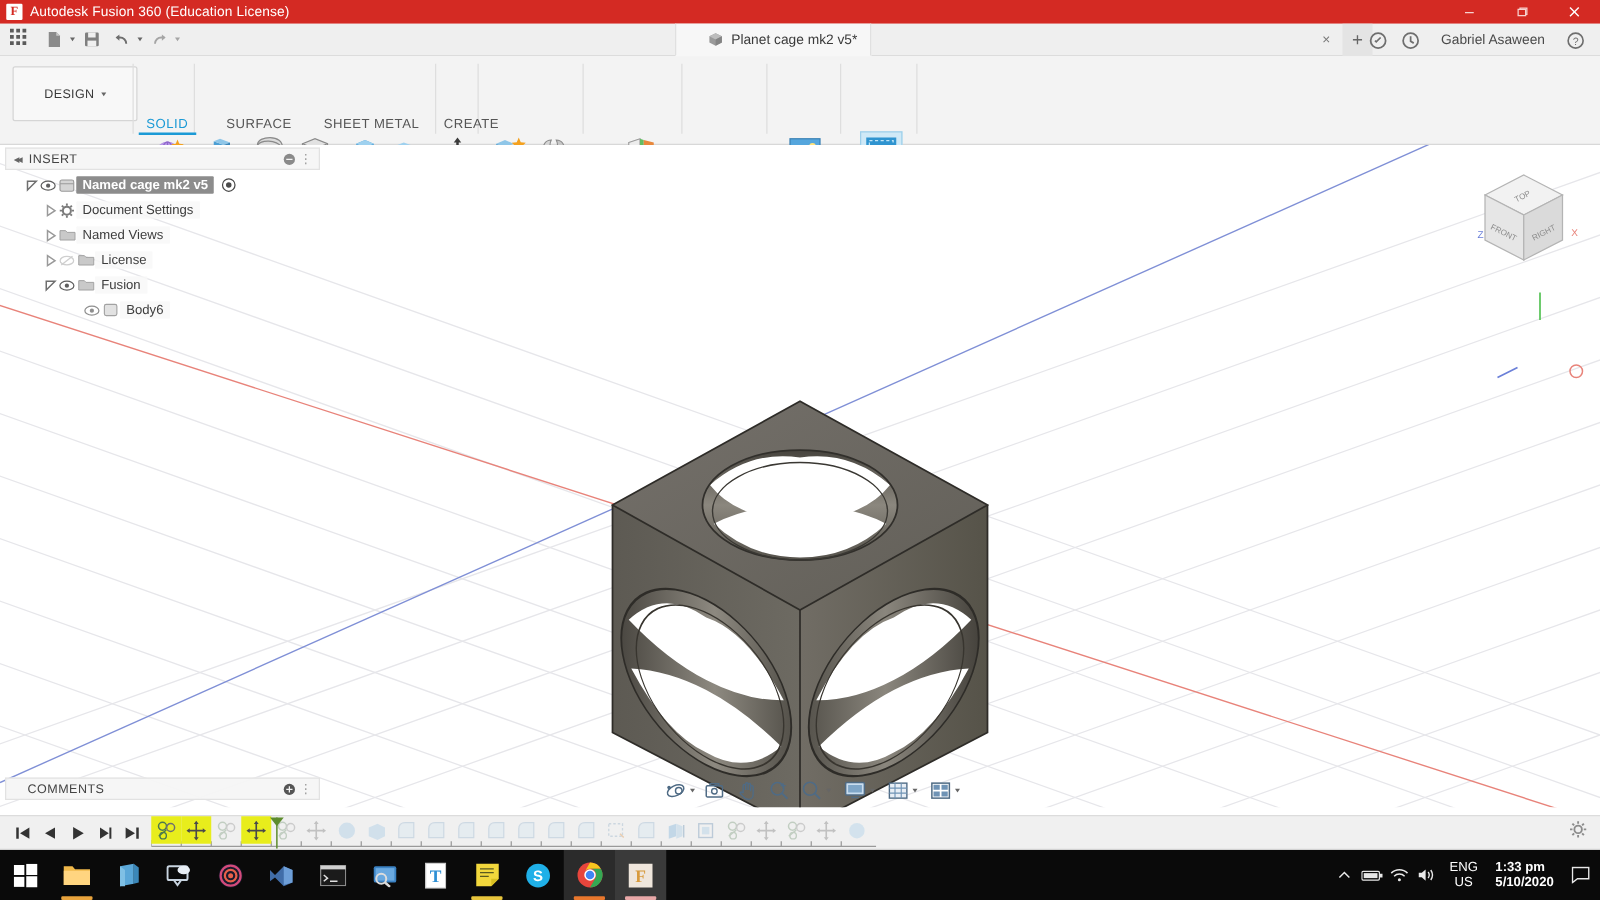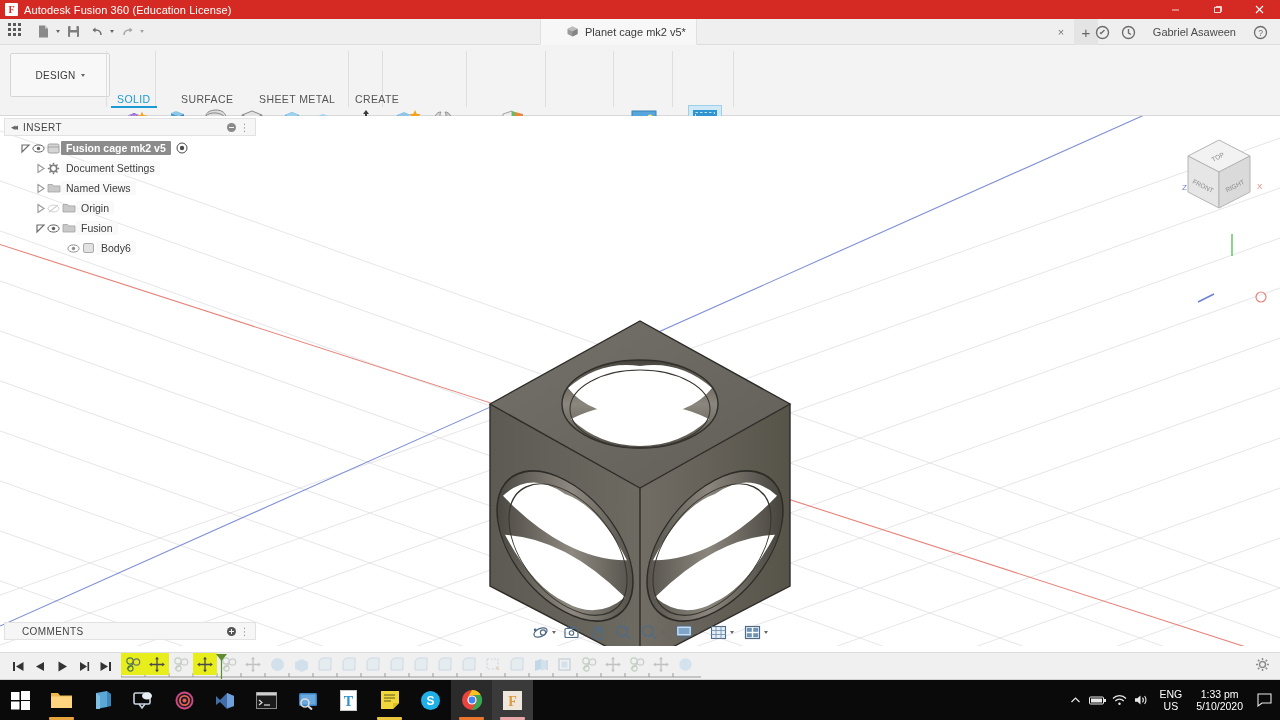--- a/index.html
+++ b/index.html
@@ -161,21 +161,21 @@
   
   .taskbar {
     position: absolute; top: 680px; left: 0; width: 1280px; height: 40px;
     background: #0a0a0a; display: flex; align-items: center;
   }
   .tb-item { width: 41px; height: 40px; display: flex; align-items: center; justify-content: center; position: relative; }
   .tb-item .ul { position: absolute; bottom: 0; left: 8px; width: 25px; height: 3px; border-radius: 1px; }
   .tray { margin-left: auto; display: flex; align-items: center; height: 40px; padding-right: 2px; }
   .tray-ic { width: 22px; height: 40px; display: flex; align-items: center; justify-content: center; color: #e8e8e8; }
   .tray-lang { color: #ffffff; font-size: 10.5px; line-height: 12px; text-align: center; padding: 0 7px; }
-  .tray-clock { color: #ffffff; font-size: 10.5px; line-height: 12px; text-align: center; padding: 0 7px; }
+  .tray-clock { color: #ffffff; font-size: 10.5px; line-height: 12px; text-align: left; padding: 0 7px; font-weight: bold; }
   .tray-notif { width: 28px; height: 40px; display: flex; align-items: center; justify-content: center; color: #e8e8e8; }
 </style>
 </head>
 <body>
 
 <div id="app">
 
   <div class="titlebar">
     <div class="app-icon">F</div>
     <div class="tb-title">Autodesk Fusion 360 (Education License)</div>
@@ -628,21 +628,21 @@
               <ellipse cx="6.5" cy="5.5" rx="5.6" ry="3.6" fill="none" stroke="#5f5f5f" stroke-width="1"></ellipse>
               <circle cx="6.5" cy="5.5" r="1.7" fill="#5f5f5f"></circle>
             </svg>
         </span>
         <span class="eye">
           <svg width="13" height="11" viewBox="0 0 13 11">
               <rect x="1" y="1" width="11" height="9" rx="1.5" fill="#d5d5d5" stroke="#9a9a9a" stroke-width=".9"></rect>
               <path d="M1 4h11" stroke="#9a9a9a" stroke-width=".8"></path>
             </svg>
         </span>
-        <span class="lbl">Fusion cage mk2 v5</span>
+        <span class="lbl">Named cage mk2 v5</span>
         <span class="eye" style="margin-left:4px">
           <svg width="12" height="12" viewBox="0 0 12 12">
               <circle cx="6" cy="6" r="5" fill="none" stroke="#4a4a4a" stroke-width="1"></circle>
               <circle cx="6" cy="6" r="2.2" fill="#4a4a4a"></circle>
             </svg>
         </span>
       </div>
 
       <div class="trow">
         <span class="ind" style="width:31px"></span>
@@ -695,21 +695,21 @@
           <svg width="13" height="11" viewBox="0 0 13 11">
               <ellipse cx="6.5" cy="5.5" rx="5.4" ry="3.4" fill="none" stroke="#cfcfcf" stroke-width="1"></ellipse>
               <line x1="2" y1="9" x2="11" y2="2" stroke="#cfcfcf" stroke-width="1.1"></line>
             </svg>
         </span>
         <span class="eye">
           <svg width="14" height="12" viewBox="0 0 14 12">
               <path d="M1 2.5h4.5l1.2 1.4H13V10H1z" fill="#c9c9c9" stroke="#a2a2a2" stroke-width=".8"></path>
             </svg>
         </span>
-        <span class="lbl">Origin</span>
+        <span class="lbl">License</span>
       </div>
 
       <div class="trow">
         <span class="ind" style="width:31px"></span>
         <span class="tri">
           <svg width="11" height="11" viewBox="0 0 11 11">
               <path d="M2 2 L9 2 L2 9 Z" fill="none" stroke="#6f6f6f" stroke-width="1.2"></path>
             </svg>
         </span>
         <span class="eye">

